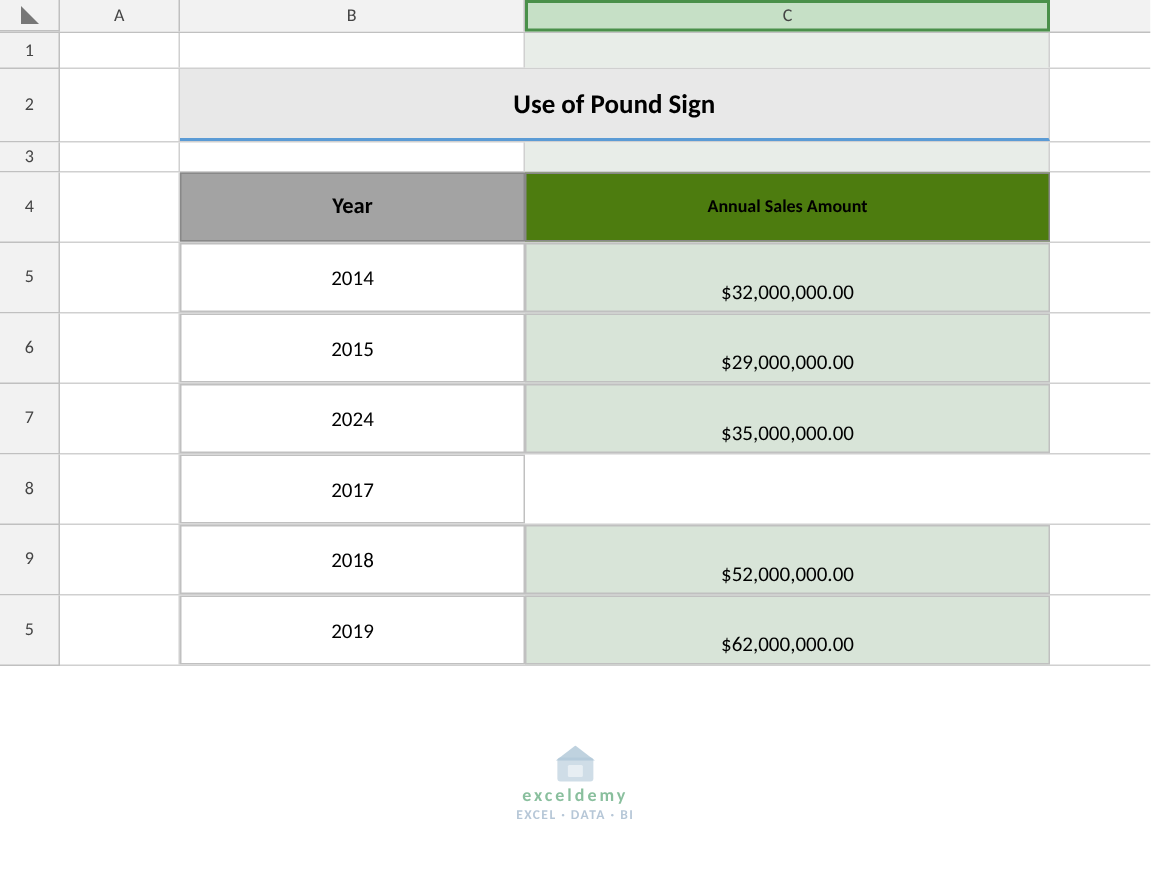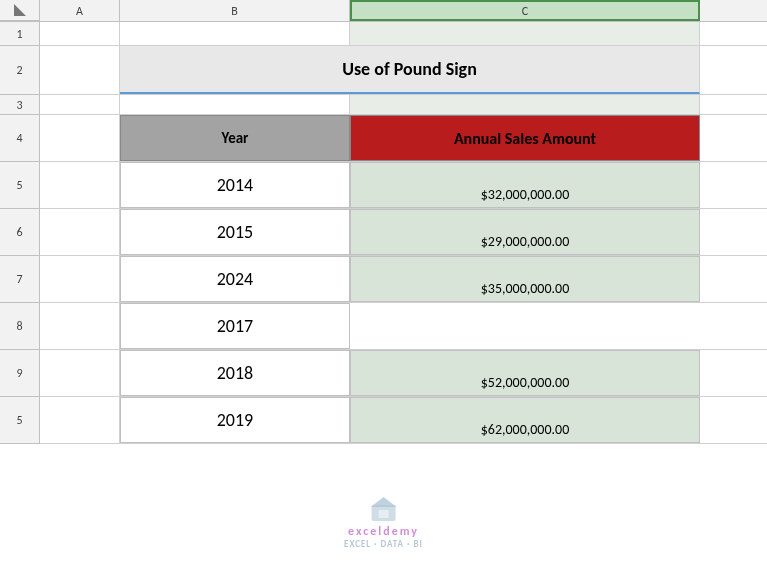--- a/index.html
+++ b/index.html
@@ -156,34 +156,34 @@
     }
 
     .header-b {
       background: #a3a3a3;
       font-weight: bold;
       font-size: 15px;
       border: 1px solid #888;
     }
 
     .header-c {
-      background: #b91c1c;
+      background: #4d7c0f;
       font-weight: bold;
-      font-size: 16px;
+      font-size: 12px;
       border: 1px solid #888;
     }
 
     
     .data-row {
       height: 47px;
     }
 
     .data-cell-b {
       background: #ffffff;
-      font-size: 18px;
+      font-size: 14px;
       border: 1px solid #c0c0c0;
     }
 
     .data-cell-c {
       background: #d8e4d8;
       font-size: 14px;
       border: 1px solid #c0c0c0;
       align-items: flex-end;
     }
 
@@ -363,16 +363,16 @@
       </div>
     </div>
   </div>
 
   <div class="watermark">
     <svg class="watermark-icon" viewBox="0 0 30 25" xmlns="http://www.w3.org/2000/svg">
       <rect x="3" y="8" width="24" height="16" fill="#6090b0" opacity="0.6" rx="2"></rect>
       <polygon points="15,0 28,10 2,10" fill="#6090b0" opacity="0.8"></polygon>
       <rect x="10" y="13" width="10" height="8" fill="white" opacity="0.5" rx="1"></rect>
     </svg>
-    <span style="font-size:12px; font-weight:bold; color:#a21caf; letter-spacing:2px;">exceldemy</span>
+    <span style="font-size:12px; font-weight:bold; color:#15803d; letter-spacing:2px;">exceldemy</span>
     <span style="font-size:9px; color:#7090b0; letter-spacing:1px;">EXCEL · DATA · BI</span>
   </div>
 </div>
 
 </body></html>

